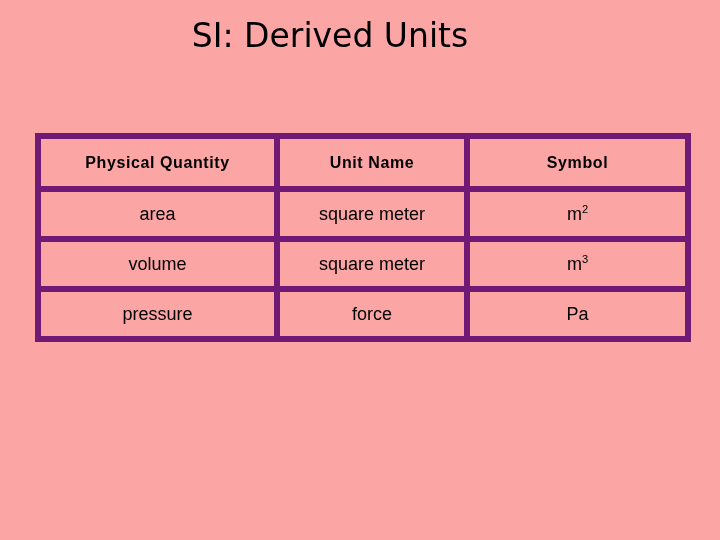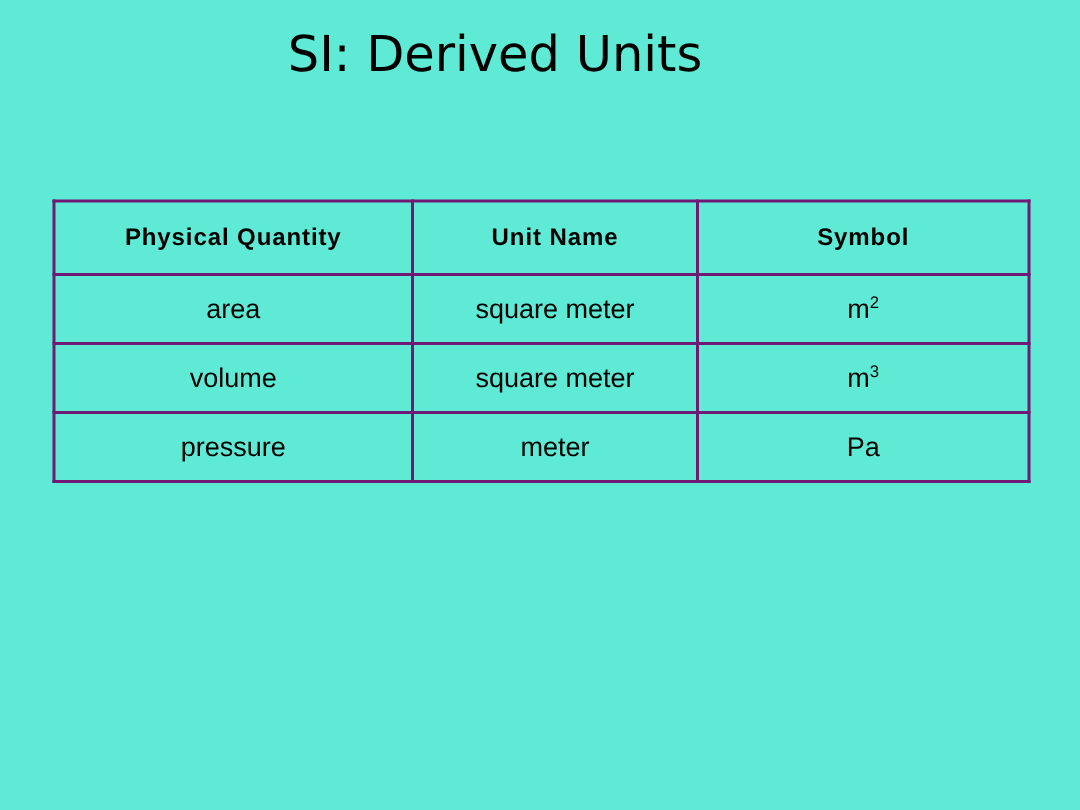--- a/index.html
+++ b/index.html
@@ -11,21 +11,21 @@
     width: 720px;
     height: 540px;
     overflow: hidden;
     font-family: "Liberation Sans", sans-serif;
     color: #000000;
     position: relative;
   }
   .slide {
     position: absolute;
     inset: 0;
-    background: #5eead4;
+    background: #fca5a5;
   }
   .slide-title {
     position: absolute;
     left: 0;
     top: 16px;
     width: 660px;
     text-align: center;
     font-family: "DejaVu Sans", sans-serif;
     font-size: 33px;
     font-weight: 400;
@@ -44,21 +44,21 @@
     border-collapse: collapse;
     width: 650px;
     table-layout: fixed;
   }
   table.units-table col.c-quantity { width: 239px; }
   table.units-table col.c-unit     { width: 190px; }
   table.units-table col.c-symbol   { width: 221px; }
 
   table.units-table th,
   table.units-table td {
-    border: 2px solid #701a75;
+    border: 6px solid #701a75;
     text-align: center;
     vertical-align: middle;
     padding: 0 4px;
     color: #000000;
   }
   table.units-table th {
     height: 47px;
     font-family: "Liberation Sans", sans-serif;
     font-size: 16px;
     font-weight: bold;
@@ -118,21 +118,21 @@
           <tr>
             <td>volume</td>
             <td>
               <span class="cell-line">square meter</span>
             </td>
             <td><span>m</span><sup>3</sup></td>
           </tr>
           <tr>
             <td>pressure</td>
             <td>
-              <span class="cell-line">meter</span>
+              <span class="cell-line">force</span>
             </td>
             <td>Pa</td>
           </tr>
         </tbody>
     </table>
   </div>
 
 </div>
 
 </body></html>

